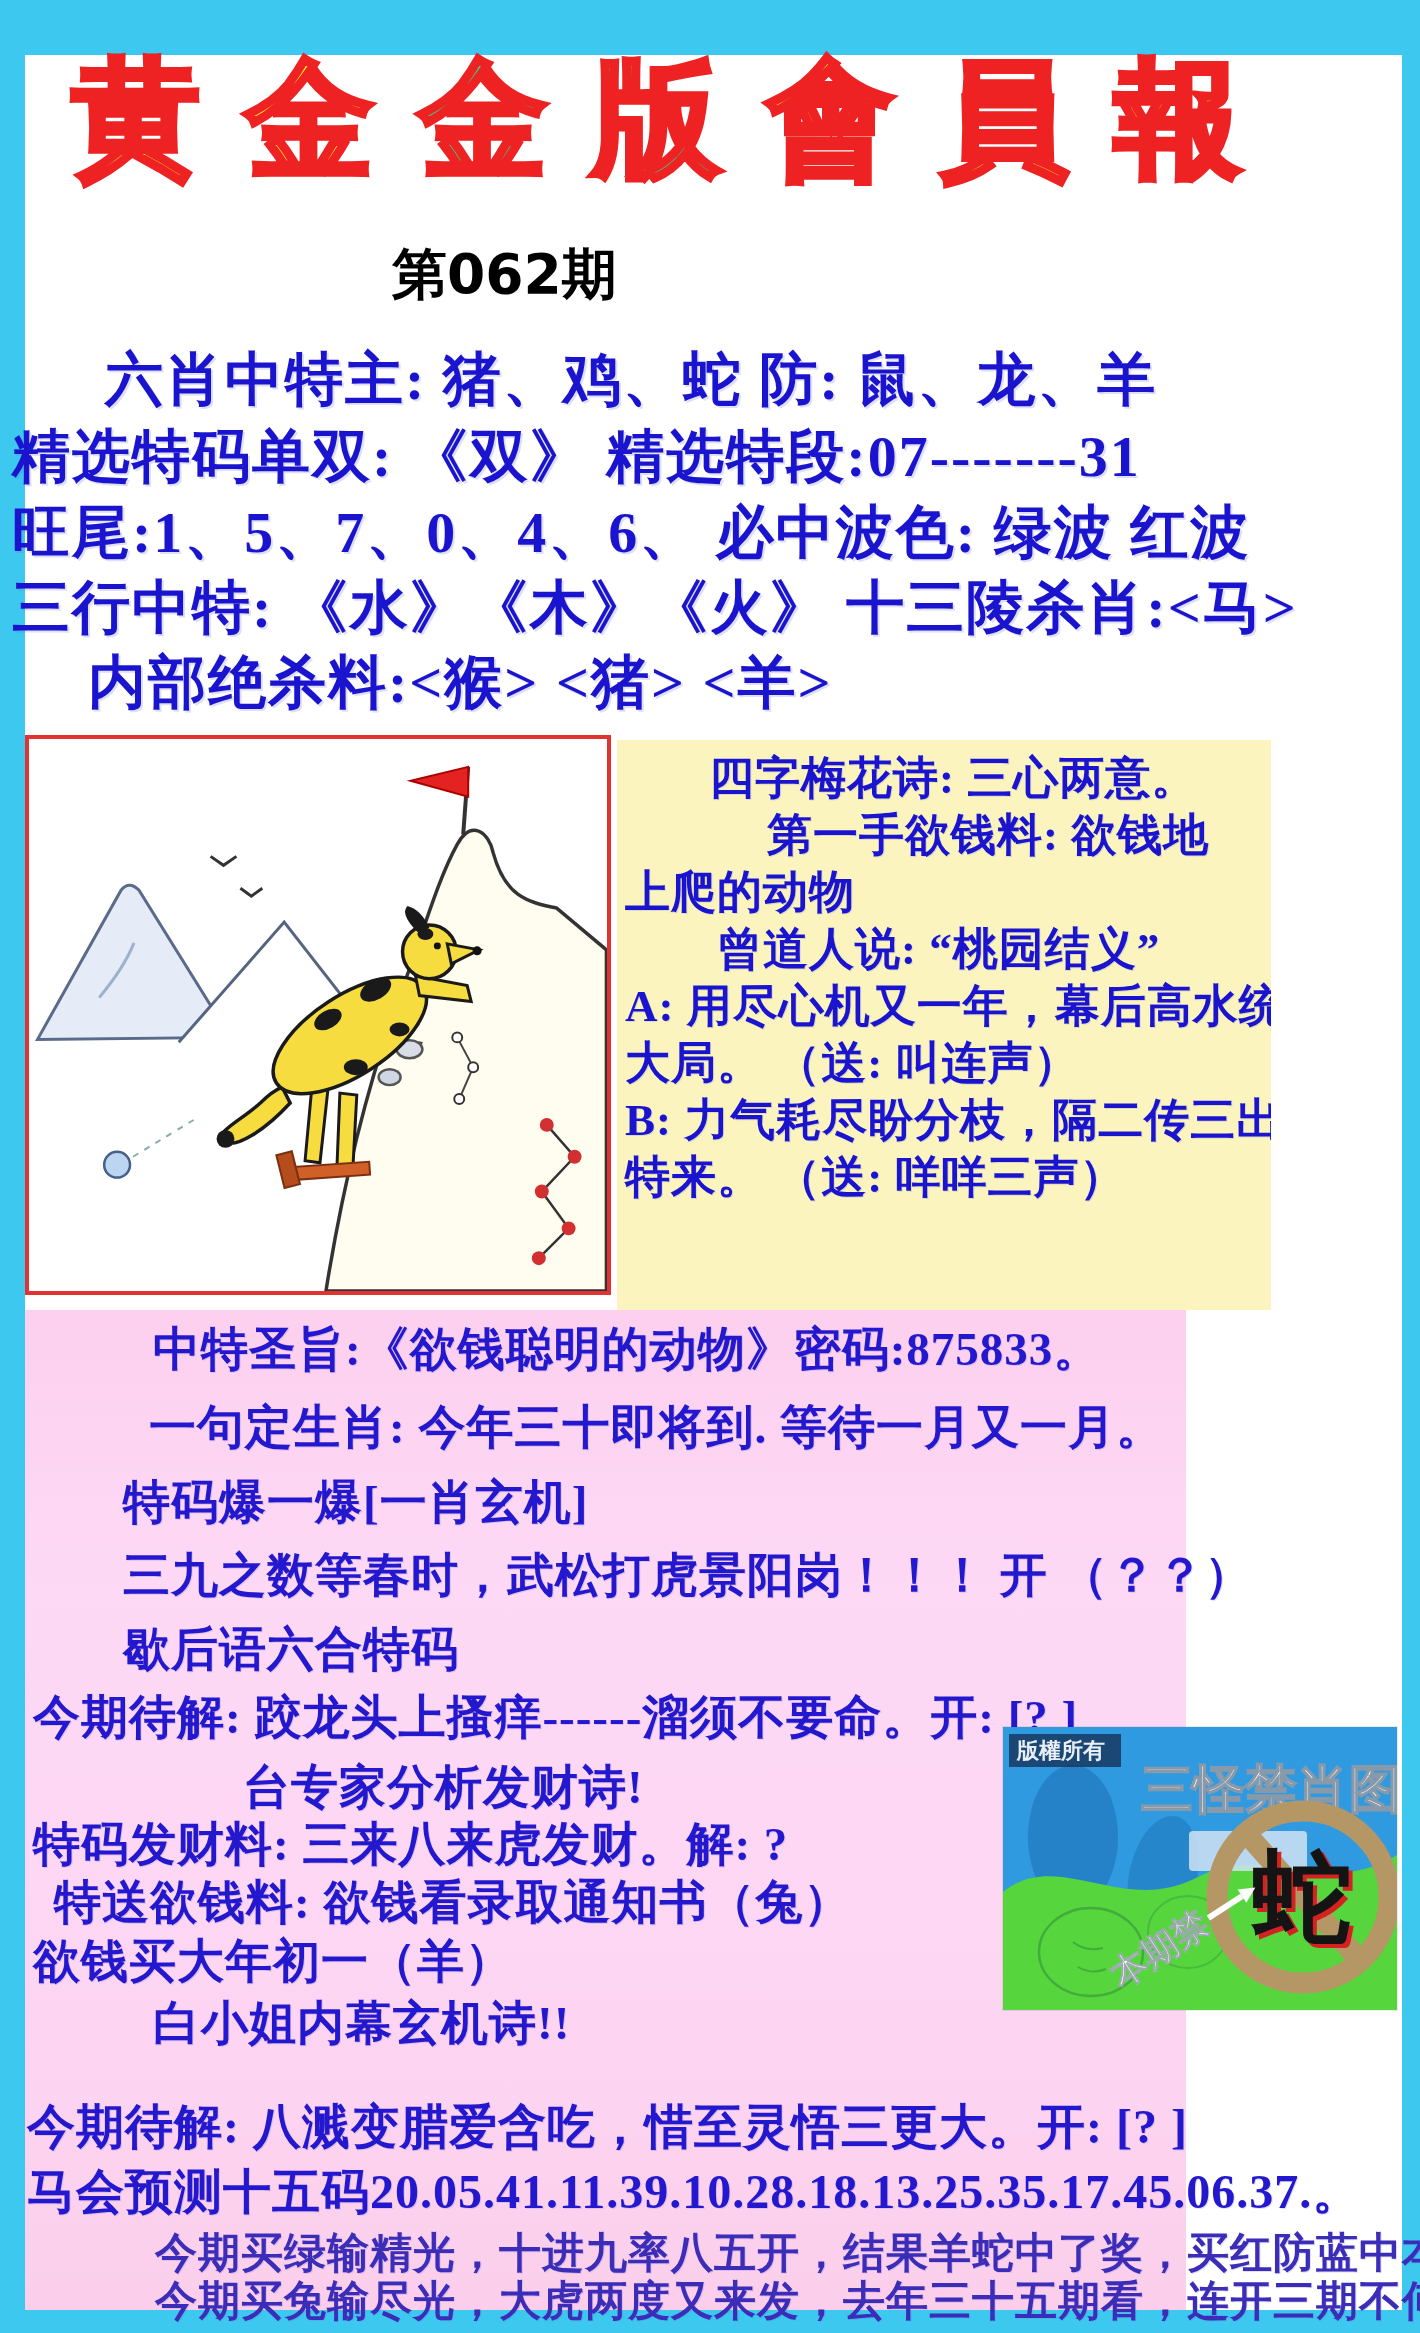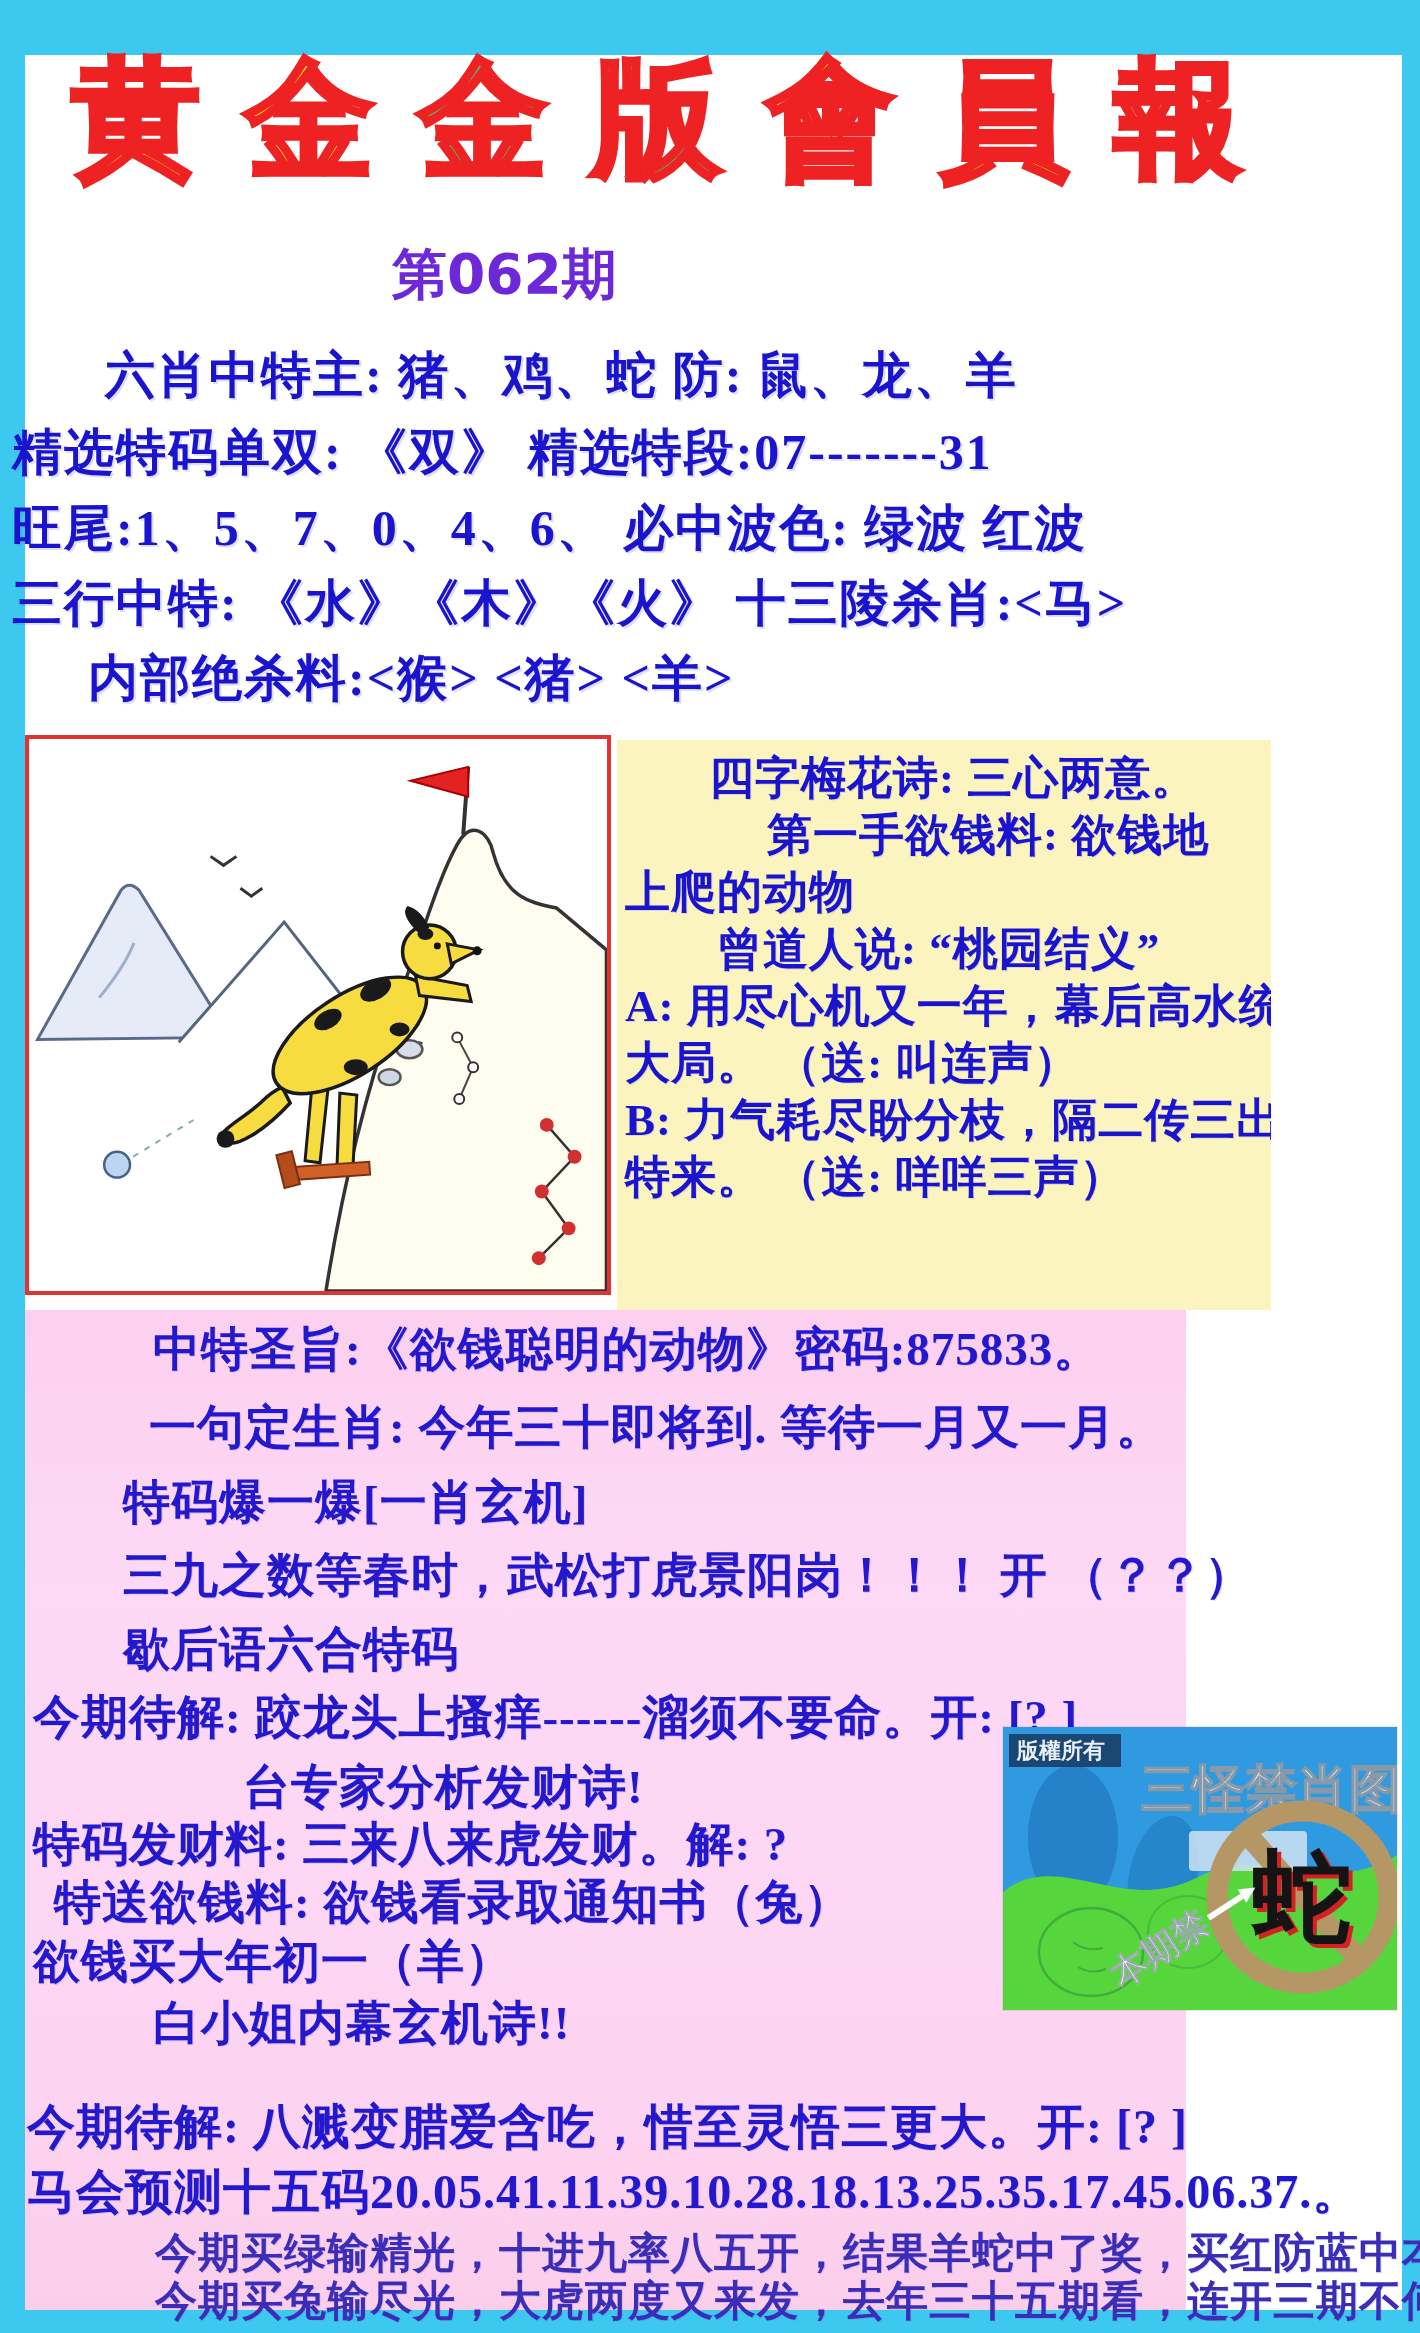--- a/index.html
+++ b/index.html
@@ -16,27 +16,27 @@
     display:flex;justify-content:space-between;align-items:flex-start;
     font-family:"DejaVu Sans", sans-serif;font-weight:bold;font-size:128px;line-height:1.05;
     white-space:nowrap;
   }
   .tchar{-webkit-text-stroke:5px #ee2222;text-shadow:0 0 1px #ee2222;}
   .t-yellow{color:#ffe92a;}
   .t-green{color:#2fd98b;}
 
   .issue{
     position:absolute;left:392px;top:238px;
-    font-family:"DejaVu Sans", sans-serif;font-weight:bold;font-size:55px;color:#6d28d9;
+    font-family:"DejaVu Sans", sans-serif;font-weight:bold;font-size:55px;color:#000000;
     white-space:nowrap;
   }
 
   
   .hl{
-    position:absolute;color:#1a14cf;font-weight:700;font-size:50px;line-height:1.1;
+    position:absolute;color:#1a14cf;font-weight:700;font-size:58px;line-height:1.1;
     letter-spacing:2px;white-space:nowrap;text-shadow:2px 2px 0 rgba(110,110,220,.22);
   }
   .hl1{left:105px;top:348px;}
   .hl2{left:12px;top:425px;}
   .hl3{left:12px;top:501px;}
   .hl4{left:12px;top:576px;}
   .hl5{left:88px;top:651px;}
 
   
   .illustration{

